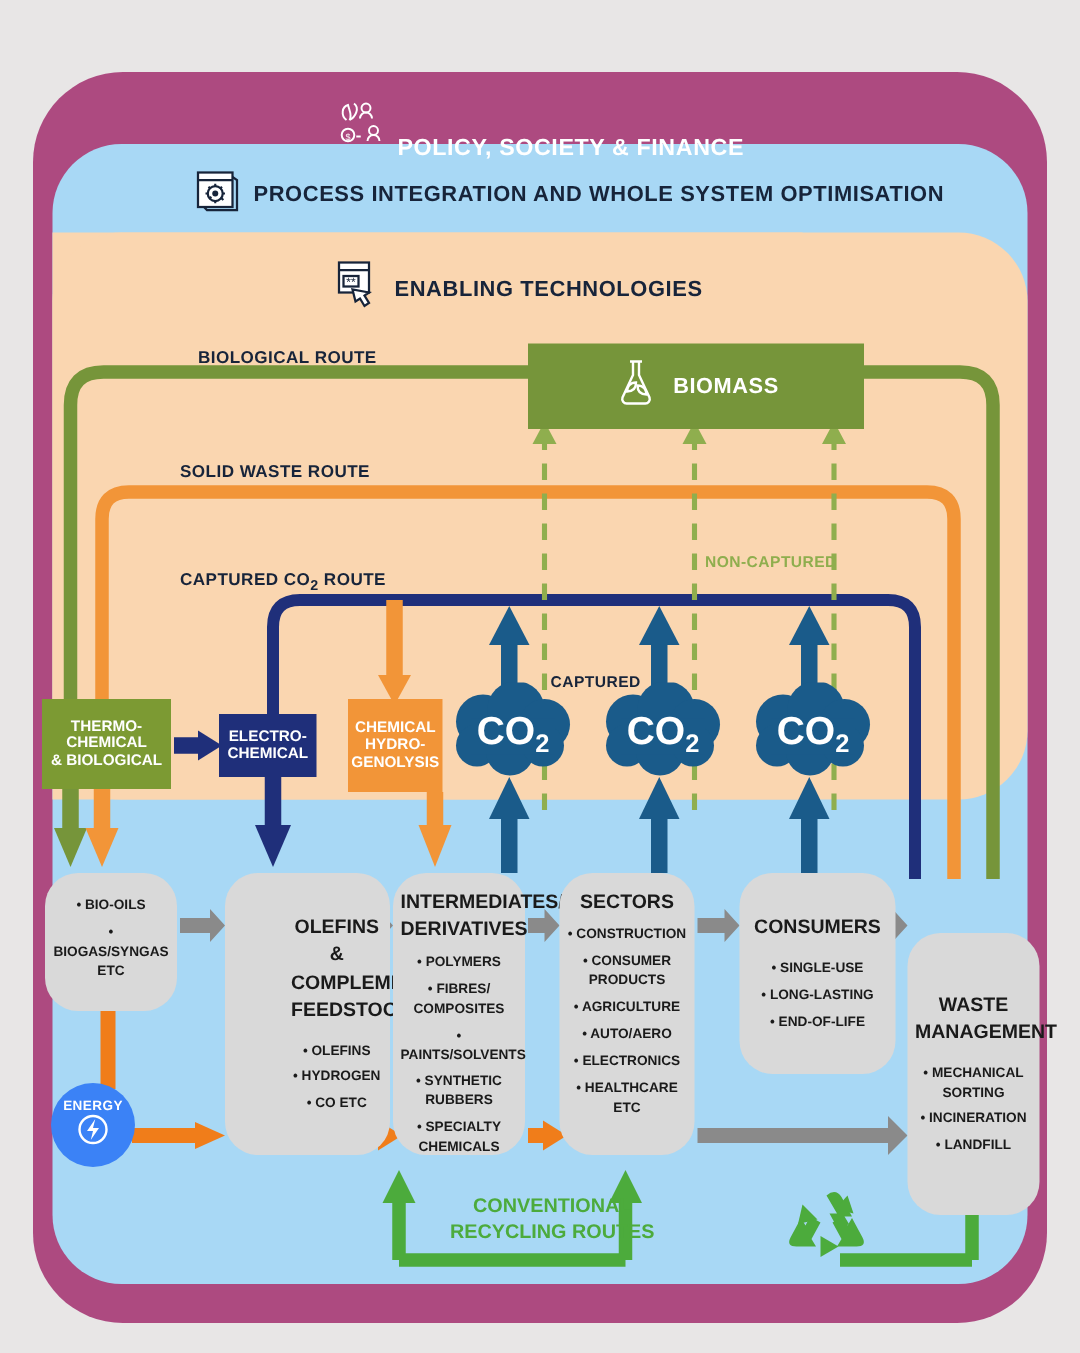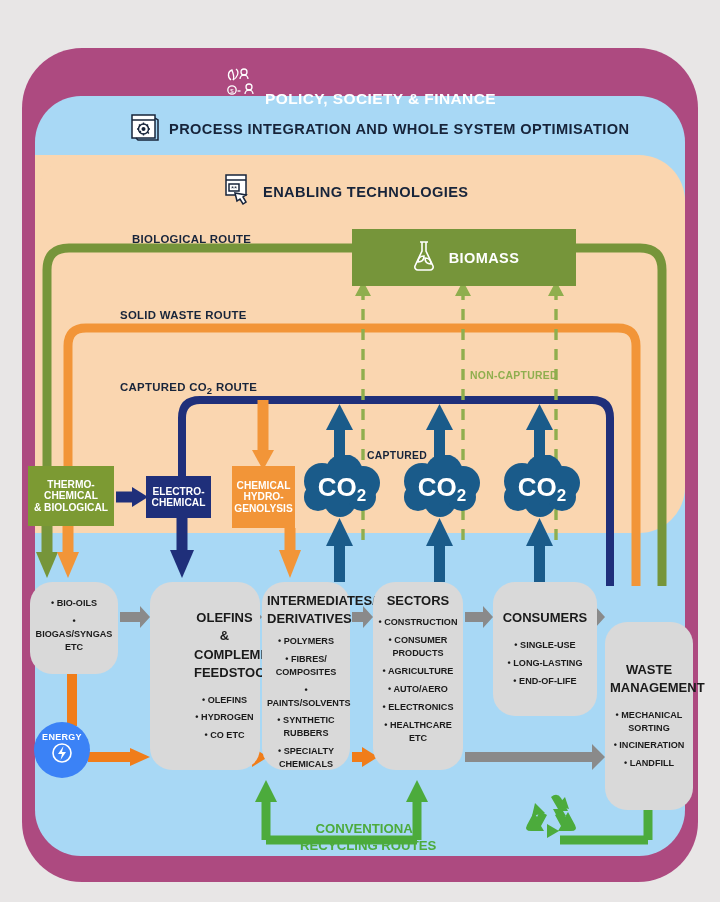--- a/index.html
+++ b/index.html
@@ -44,21 +44,21 @@
   #g1{left:30px;top:582px;width:88px;height:92px;}
   #g2{left:150px;top:582px;width:110px;height:188px;display:flex;flex-direction:column;justify-content:center;padding-left:44px;}
   #g3{left:262px;top:582px;width:88px;height:188px;}
   #g4{left:373px;top:582px;width:90px;height:188px;}
   #g5{left:493px;top:582px;width:104px;height:134px;display:flex;flex-direction:column;justify-content:center;}
   #g6{left:605px;top:582px;width:88px;height:188px;display:flex;flex-direction:column;justify-content:center;margin-top:40px;}
   
   #energy{left:34px;top:722px;width:56px;height:56px;border-radius:50%;background:#3b82f6;display:flex;flex-direction:column;align-items:center;justify-content:center;color:#fff;}
   #energy .etxt{font-size:9px;font-weight:bold;letter-spacing:.3px;}
   
-  #recycle-lbl{left:300px;top:796px;text-align:center;color:#4cab3c;font-size:13.2px;font-weight:bold;line-height:1.25;margin-top:25px;}
+  #recycle-lbl{left:300px;top:796px;text-align:center;color:#4cab3c;font-size:13.2px;font-weight:bold;line-height:1.25;}
   svg.layer{position:absolute;left:0;top:0;width:720px;height:902px;pointer-events:none;}
 </style>
 </head>
 <body>
 
 <div id="stage">
 
   <div class="abs" id="outer-purple"></div>
   <div class="abs" id="inner-blue"></div>
   <div class="abs" id="peach-flat"></div>

